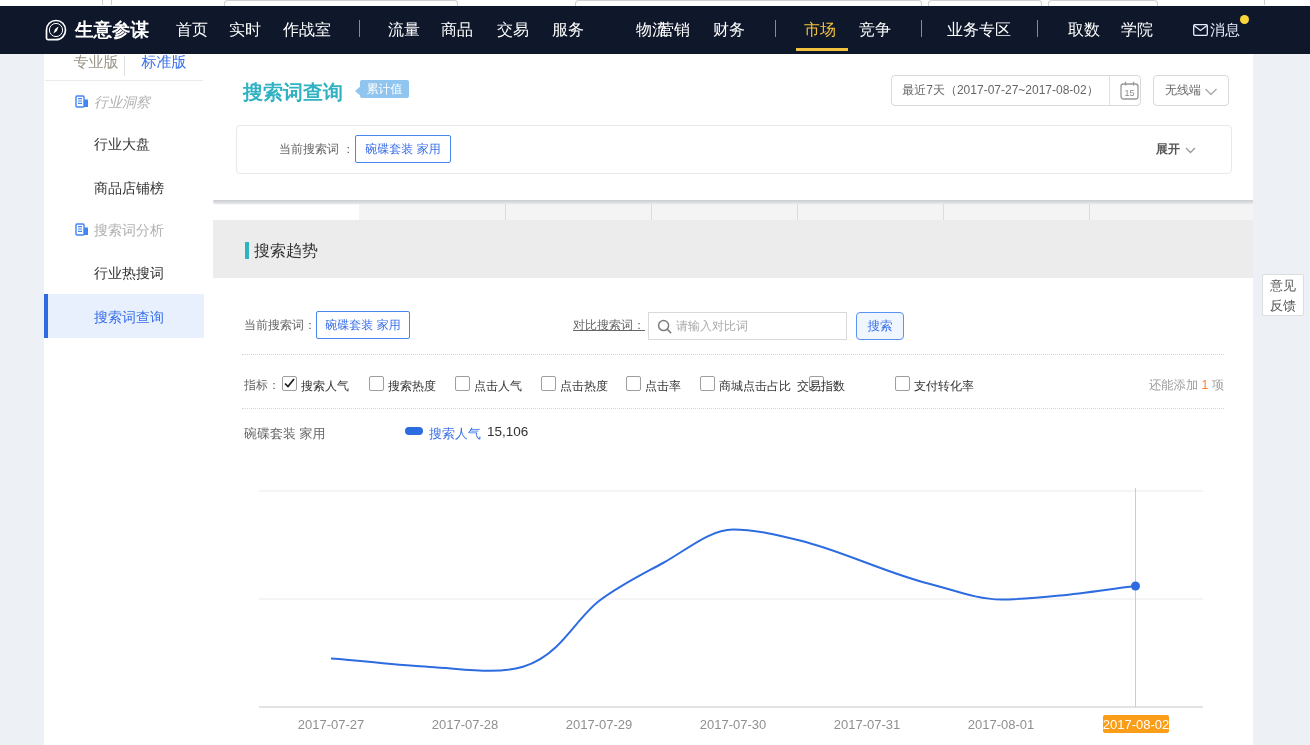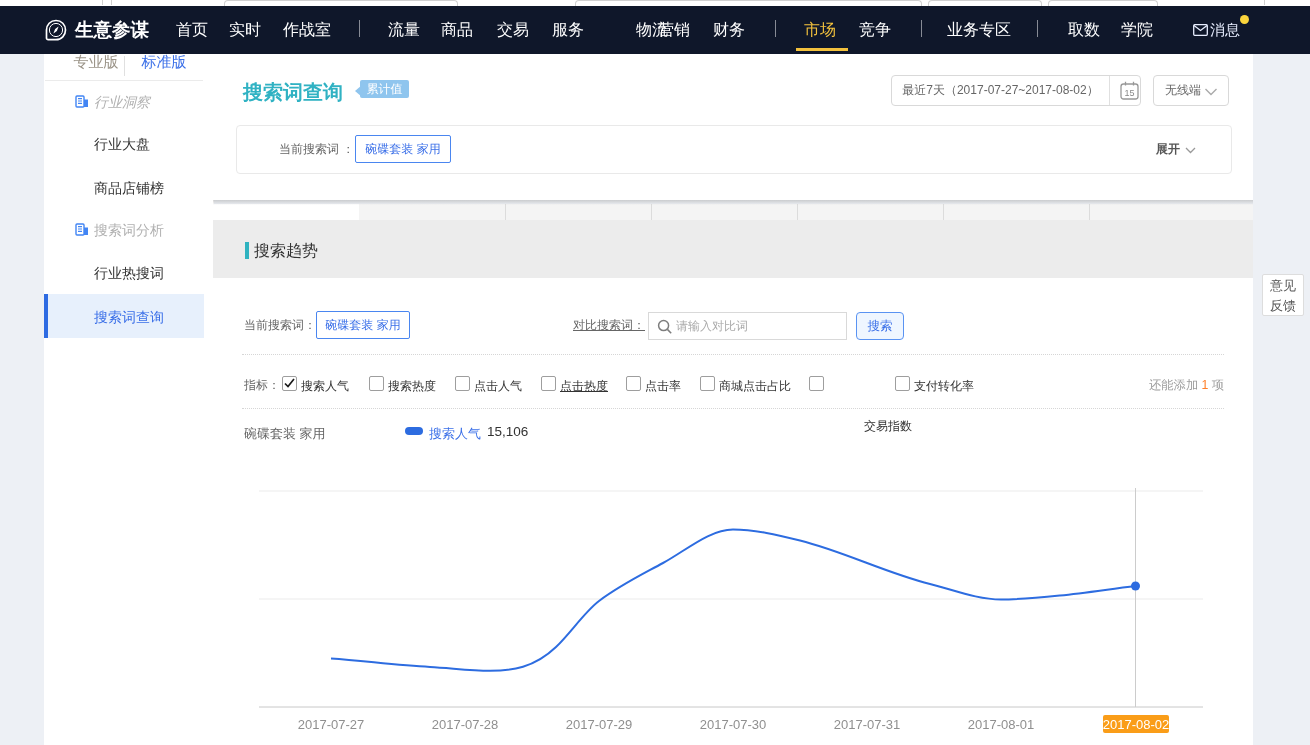--- a/index.html
+++ b/index.html
@@ -147,27 +147,27 @@
     <div class="cb" style="left:69px;"></div>
     <svg class="abs" style="left:70px;top:99px;" width="13" height="13" viewBox="0 0 13 13">
         <path d="M2 6.5 L5 9.5 L11 2" fill="none" stroke="#1a1a1a" stroke-width="1.7"></path>
       </svg>
     <div class="cb-lab" style="left:88px;">搜索人气</div>
     <div class="cb" style="left:156px;"></div>
     <div class="cb-lab" style="left:175px;">搜索热度</div>
     <div class="cb" style="left:242px;"></div>
     <div class="cb-lab" style="left:261px;">点击人气</div>
     <div class="cb" style="left:328px;"></div>
-    <div class="cb-lab" style="left:347px;text-decoration:underline;">点击热度</div>
+    <div class="cb-lab" style="left:347px;">点击热度</div>
     <div class="cb" style="left:413px;"></div>
     <div class="cb-lab" style="left:432px;">点击率</div>
     <div class="cb" style="left:487px;"></div>
     <div class="cb-lab" style="left:506px;">商城点击占比</div>
     <div class="cb" style="left:596px;"></div>
-    <div class="cb-lab" style="left:651px;margin-top:40px;">交易指数</div>
+    <div class="cb-lab" style="left:584px;">交易指数</div>
     <div class="cb" style="left:682px;"></div>
     <div class="cb-lab" style="left:701px;">支付转化率</div>
     <div class="abs" style="left:936px;top:99px;font-size:12.3px;color:#9c9c9c;">还能添加 <span style="color:#ff7f27;">1</span> 项</div>
     <div class="dotted" style="top:130px;left:29px;"></div>
 
     <div class="abs" style="left:31px;top:147px;font-size:13px;color:#666;">碗碟套装 家用</div>
     <div class="abs" style="left:192px;top:149px;width:18px;height:8px;border-radius:4px;background:#2d6ce0;"></div>
     <div class="abs" style="left:216px;top:147px;font-size:13px;color:#3a6fe8;">搜索人气</div>
     <div class="abs" style="left:274px;top:146px;font-size:13.5px;color:#333;">15,106</div>
 

